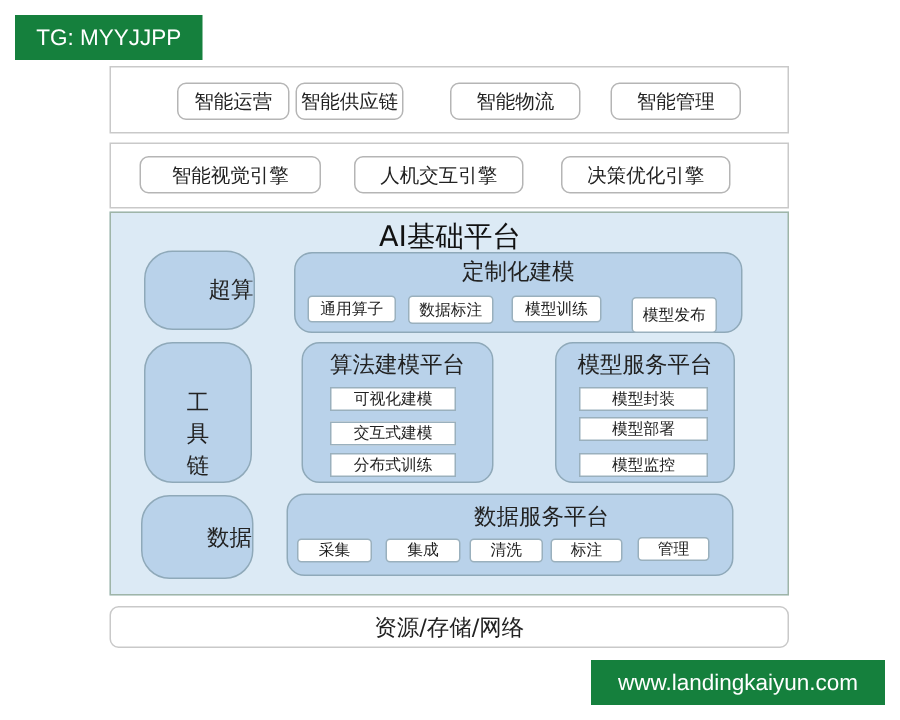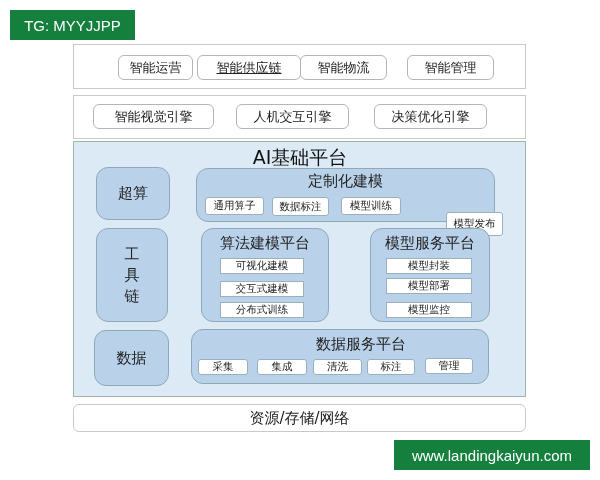--- a/index.html
+++ b/index.html
@@ -26,22 +26,22 @@
   .ai-frame {
     background:#dceaf5; border:1px solid #9fb5a8;
   }
   .ai-title {
     font-size:19px; color:#111; text-align:center; white-space:nowrap;
   }
   .block {
     background:#b9d2ea; border:1px solid #8fa9b9; border-radius:12px;
   }
   .side-label {
-    display:flex; align-items:center; justify-content:center;
-    font-size:15px; color:#222; text-align:center; line-height:1.4;
+    display:flex; align-items:center; justify-content:flex-end;
+    font-size:15px; color:#222; text-align:center; line-height:1.4;border-radius:19px;
   }
   .group-title {
     font-size:15px; color:#222; text-align:center; white-space:nowrap;
   }
   .chip {
     background:#fff; border:1px solid #9ab0bd;
     display:flex; align-items:center; justify-content:center;
     font-size:10.5px; color:#222; white-space:nowrap;
   }
   .chip.rounded { border-radius:3px;text-align:right; }
@@ -51,21 +51,21 @@
     font-size:15px; color:#222;
   }
 </style>
 </head>
 <body>
 
 <div class="abs watermark" style="left:10px;top:10px;width:125px;height:30px;">TG: MYYJJPP</div>
 
 <div class="abs layer" style="left:73px;top:44px;width:453px;height:45px;"></div>
 <div class="abs pill" style="left:118px;top:55px;width:75px;height:25px;">智能运营</div>
-<div class="abs pill" style="left:197px;top:55px;width:104px;height:25px;text-decoration:underline;">智能供应链</div>
+<div class="abs pill" style="left:197px;top:55px;width:72px;height:25px;">智能供应链</div>
 <div class="abs pill" style="left:300px;top:55px;width:87px;height:25px;">智能物流</div>
 <div class="abs pill" style="left:407px;top:55px;width:87px;height:25px;">智能管理</div>
 
 <div class="abs layer" style="left:73px;top:95px;width:453px;height:44px;"></div>
 <div class="abs pill" style="left:93px;top:104px;width:121px;height:25px;">智能视觉引擎</div>
 <div class="abs pill" style="left:236px;top:104px;width:113px;height:25px;">人机交互引擎</div>
 <div class="abs pill" style="left:374px;top:104px;width:113px;height:25px;text-align:right;">决策优化引擎</div>
 
 <div class="abs ai-frame" style="left:73px;top:141px;width:453px;height:256px;"></div>
 <div class="abs ai-title" style="left:200px;top:145px;width:200px;height:24px;">AI基础平台</div>
@@ -80,21 +80,21 @@
 </div>
 <div class="abs block side-label" style="left:94px;top:330px;width:75px;height:56px;">
   <span>数据</span>
 </div>
 
 <div class="abs block" style="left:196px;top:168px;width:299px;height:54px;"></div>
 <div class="abs group-title" style="left:196px;top:172px;width:299px;height:20px;">定制化建模</div>
 <div class="abs chip rounded" style="left:205px;top:197px;width:59px;height:18px;">通用算子</div>
 <div class="abs chip rounded" style="left:272px;top:197px;width:57px;height:19px;">数据标注</div>
 <div class="abs chip rounded" style="left:341px;top:197px;width:60px;height:18px;">模型训练</div>
-<div class="abs chip rounded" style="left:421px;top:212px;width:57px;height:24px;margin-left:25px;">模型发布</div>
+<div class="abs chip rounded" style="left:421px;top:198px;width:57px;height:24px;">模型发布</div>
 
 <div class="abs block" style="left:201px;top:228px;width:128px;height:94px;"></div>
 <div class="abs group-title" style="left:201px;top:234px;width:128px;height:20px;">算法建模平台</div>
 <div class="abs chip" style="left:220px;top:258px;width:84px;height:16px;">可视化建模</div>
 <div class="abs chip" style="left:220px;top:281px;width:84px;height:16px;">交互式建模</div>
 <div class="abs chip" style="left:220px;top:302px;width:84px;height:16px;">分布式训练</div>
 
 <div class="abs block" style="left:370px;top:228px;width:120px;height:94px;"></div>
 <div class="abs group-title" style="left:370px;top:234px;width:120px;height:20px;">模型服务平台</div>
 <div class="abs chip" style="left:386px;top:258px;width:86px;height:16px;">模型封装</div>

